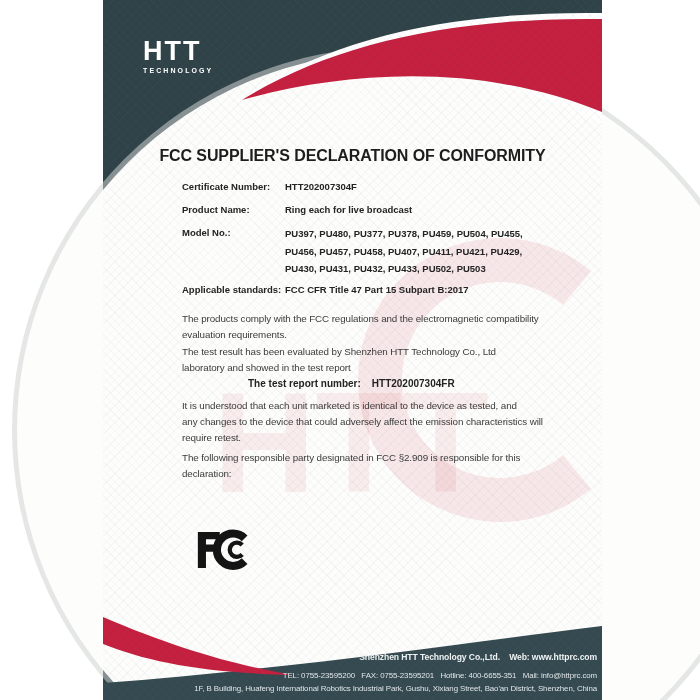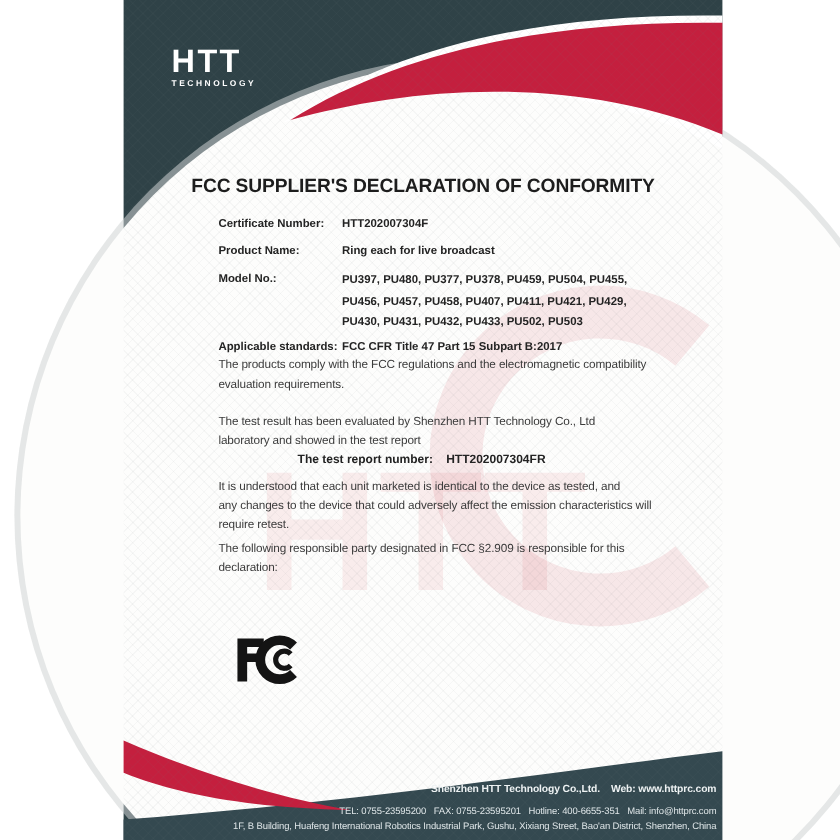--- a/index.html
+++ b/index.html
@@ -17,21 +17,21 @@
          font-size:16px;font-weight:bold;letter-spacing:-0.1px;color:#1d1d1d;}
   .fields{position:absolute;left:182px;top:179px;width:352px;color:#232323;}
   .frow{display:flex;align-items:flex-start;margin-bottom:8px;}
   .flabel{flex:0 0 103px;font-size:9.5px;font-weight:bold;line-height:15px;}
   .fvalue{font-size:9.5px;font-weight:bold;line-height:15px;white-space:nowrap;}
   .fvalue .mline{line-height:17.5px;}
   .row-model{margin-bottom:4px;}
   .row-trade{margin-bottom:3px;}
   .para{position:absolute;left:182px;color:#3b3b3b;font-size:9.8px;letter-spacing:-0.1px;}
   .para .pline{line-height:15.8px;white-space:nowrap;}
-  .p1{top:297px;} .p2{top:344px;} .p3{top:398px;} .p4{top:450px;}
+  .p1{top:311px;} .p2{top:344px;} .p3{top:398px;} .p4{top:450px;}
   .report-line{position:absolute;left:248px;top:378px;font-size:10px;font-weight:bold;color:#232323;white-space:nowrap;}
   .report-line .rep-val{margin-left:11px;}
   .company{position:absolute;left:300px;top:492px;color:#3b3b3b;font-size:9.8px;}
   .company .citem{line-height:12.5px;margin-bottom:5px;white-space:nowrap;}
   .fcc{position:absolute;left:195px;top:526px;width:62px;height:48px;}
   .floor{position:absolute;right:103px;color:#eef2f3;text-align:center;white-space:pre;}
   .f1{top:652px;font-size:8.6px;font-weight:bold;letter-spacing:-0.1px;}
   .f2{top:671px;font-size:7.9px;letter-spacing:-0.1px;color:#dfe6e8;}
   .f3{top:683.5px;font-size:7.9px;letter-spacing:-0.1px;color:#dfe6e8;}
 </style>

